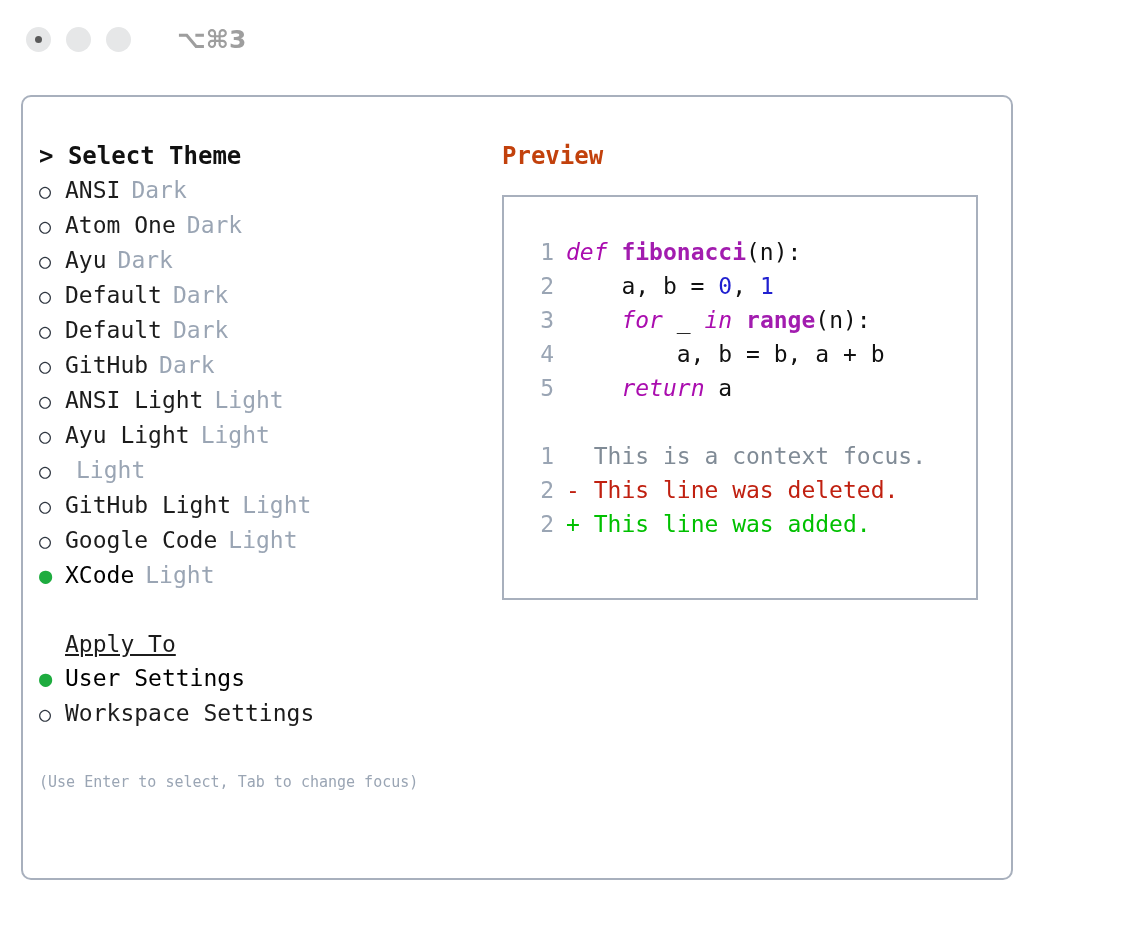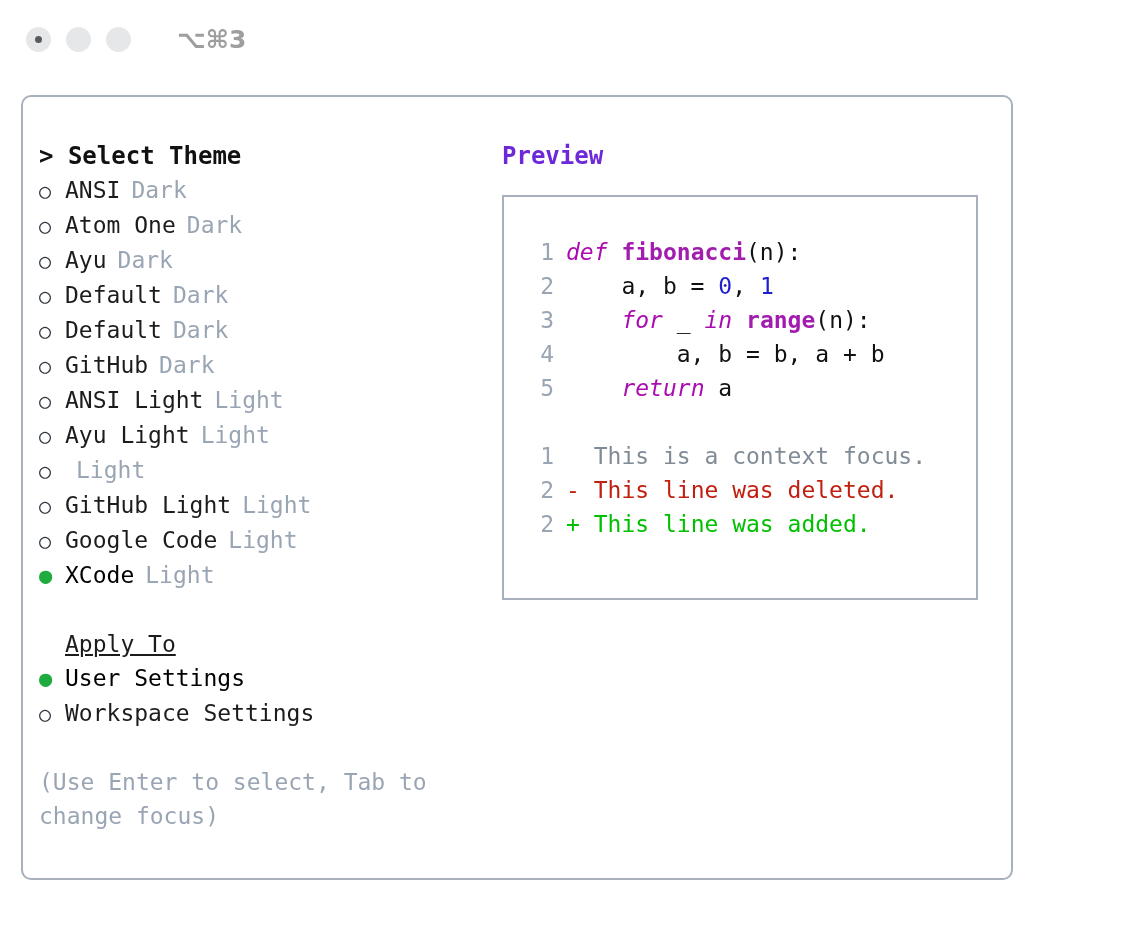--- a/index.html
+++ b/index.html
@@ -138,38 +138,38 @@
     line-height: 34px;
     margin-left: 26px;
     white-space: pre;
     text-decoration: underline;
   }
 
   .spacer-lg { height: 34px; }
 
   .hint {
     margin-top: 34px;
-    font-size: 23px;
+    font-size: 15px;
     color: #9aa5b4;
     line-height: 34px;
     width: 400px;
     white-space: pre-wrap;
   }
 
   
   .right-col {
     position: absolute;
     left: 479px;
     top: 42px;
     width: 480px;
   }
   .preview-title {
     font-size: 24px;
     font-weight: bold;
-    color: #6d28d9;
+    color: #c2410c;
     line-height: 34px;
     margin-bottom: 22px;
     white-space: pre;
   }
   .preview-box {
     width: 476px;
     height: 405px;
     border: 2px solid #a8b0bd;
     box-sizing: border-box;
     background: #ffffff;

